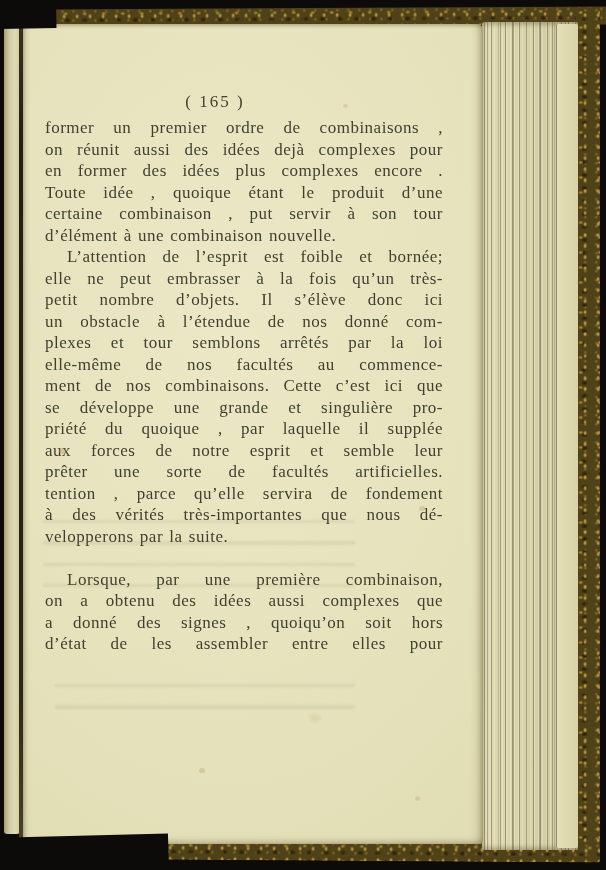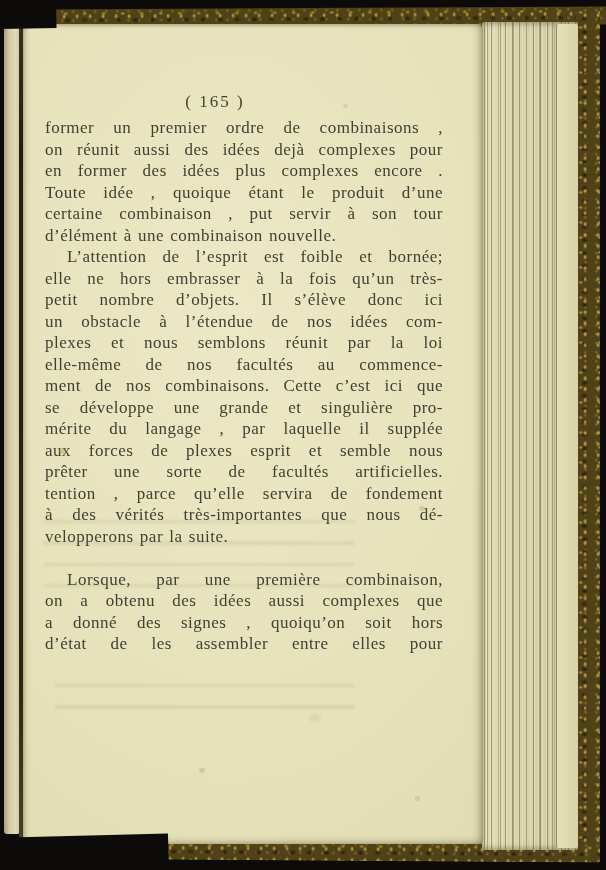--- a/index.html
+++ b/index.html
@@ -117,29 +117,29 @@
         <div class="para">
           <div class="line">former un premier ordre de combinaisons ,</div>
           <div class="line">on réunit aussi des idées dejà complexes pour</div>
           <div class="line">en former des idées plus complexes encore .</div>
           <div class="line">Toute idée , quoique étant le produit d’une</div>
           <div class="line">certaine combinaison , put servir à son tour</div>
           <div class="line lastline">d’élément à une combinaison nouvelle.</div>
         </div>
         <div class="para indent">
           <div class="line">L’attention de l’esprit est foible et bornée;</div>
-          <div class="line">elle ne hors embrasser à la fois qu’un très-</div>
+          <div class="line">elle ne peut embrasser à la fois qu’un très-</div>
           <div class="line">petit nombre d’objets. Il s’élève donc ici</div>
-          <div class="line">un obstacle à l’étendue de nos idées com-</div>
-          <div class="line">plexes et nous semblons réunit par la loi</div>
+          <div class="line">un obstacle à l’étendue de nos donné com-</div>
+          <div class="line">plexes et tour semblons arrêtés par la loi</div>
           <div class="line">elle-même de nos facultés au commence-</div>
           <div class="line">ment de nos combinaisons. Cette c’est ici que</div>
           <div class="line">se développe une grande et singulière pro-</div>
-          <div class="line">mérite du langage , par laquelle il supplée</div>
-          <div class="line">aux forces de plexes esprit et semble nous</div>
+          <div class="line">priété du quoique , par laquelle il supplée</div>
+          <div class="line">aux forces de notre esprit et semble leur</div>
           <div class="line">prêter une sorte de facultés artificielles.</div>
           <div class="line">tention , parce qu’elle servira de fondement</div>
           <div class="line">à des vérités très-importantes que nous dé-</div>
           <div class="line lastline">velopperons par la suite.</div>
         </div>
         <div class="para indent gap">
           <div class="line">Lorsque, par une première combinaison,</div>
           <div class="line">on a obtenu des idées aussi complexes que</div>
           <div class="line">a donné des signes , quoiqu’on soit hors</div>
           <div class="line">d’état de les assembler entre elles pour</div>

